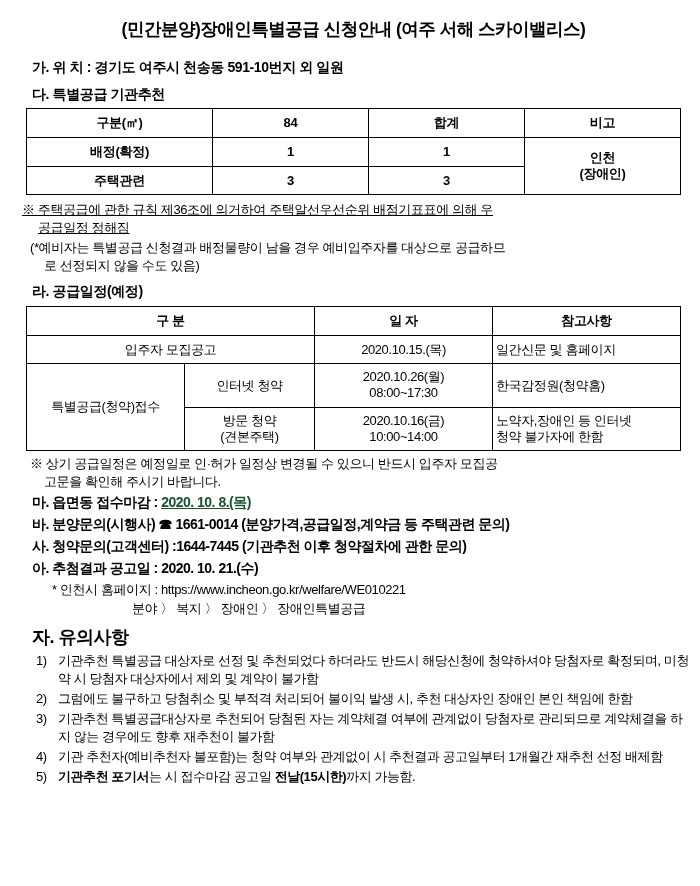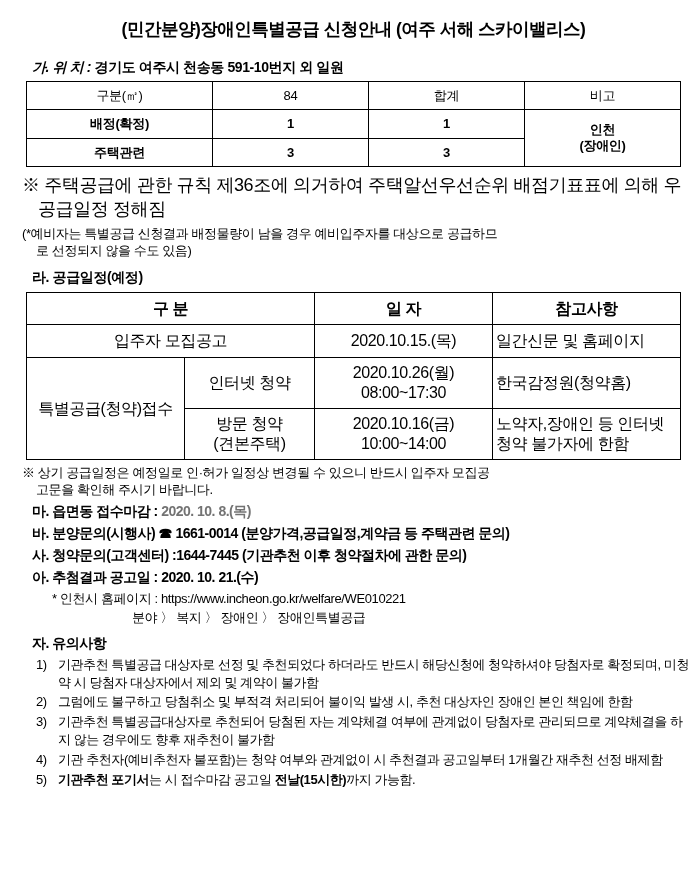--- a/index.html
+++ b/index.html
@@ -30,21 +30,20 @@
   .row-line {
     display: block;
     font-size: 14px;
     font-weight: bold;
     letter-spacing: -0.4px;
     margin: 0 0 4px 0;
     padding-left: 18px;
   }
   .row-line .lbl {
     font-weight: bold;
-    font-style: italic;
   }
   .row-line .val {
     font-weight: bold;
   }
   .sub-head {
     font-size: 14px;
     font-weight: bold;
     padding-left: 18px;
     margin: 8px 0 5px 0;
     letter-spacing: -0.4px;
@@ -58,66 +57,68 @@
   table.grid td, table.grid th {
     border: 1px solid #000000;
     text-align: center;
     vertical-align: middle;
     font-size: 13px;
     padding: 5px 2px;
     letter-spacing: -0.3px;
     font-weight: bold;
   }
   table.grid th {
-    font-weight: normal;
+    font-weight: bold;
   }
   .note {
-    font-size: 18px;
+    font-size: 13px;
     letter-spacing: -0.4px;
     margin: 4px 0 2px 0;
     padding-left: 8px;
     text-indent: 0;
+    text-decoration: underline;
   }
   .note .ind {
     display: block;
     padding-left: 16px;
   }
   .note2 {
     font-size: 13px;
     letter-spacing: -0.4px;
-    margin: 3px 0 2px 0;
+    margin: 3px 0 2px 8px;
     padding-left: 8px;
   }
   .note2 .ind {
     display: block;
     padding-left: 14px;
   }
   table.sched {
     border-collapse: collapse;
     width: 654px;
     margin: 4px auto 4px auto;
     table-layout: fixed;
   }
   table.sched td, table.sched th {
     border: 1px solid #000000;
-    font-size: 16px;
+    font-size: 13px;
     padding: 5px 3px;
     letter-spacing: -0.4px;
     vertical-align: middle;
     font-weight: normal;
   }
   table.sched th {
     text-align: center;
     font-weight: bold;
   }
   td.ctr { text-align: center; }
   td.lft { text-align: left; padding-left: 5px; }
   .two-line { line-height: 1.25; margin-top: 44px; }
   .blue {
-    color: #737373;
+    color: #14532d;
+    text-decoration: underline;
   }
   .bold { font-weight: bold; }
   .item-line {
     font-size: 14px;
     font-weight: bold;
     letter-spacing: -0.5px;
     padding-left: 18px;
     margin: 3px 0;
   }
   .sub-indent {
@@ -126,21 +127,21 @@
     padding-left: 38px;
     margin: 2px 0;
   }
   .sub-indent2 {
     font-size: 13px;
     letter-spacing: -0.4px;
     padding-left: 118px;
     margin: 1px 0 4px 0;
   }
   .notice-head {
-    font-size: 14px;
+    font-size: 18px;
     font-weight: bold;
     letter-spacing: -0.5px;
     padding-left: 18px;
     margin: 7px 0 3px 0;
   }
   ol.notices {
     list-style: none;
     margin: 0;
     padding: 0 0 0 22px;
   }
@@ -170,20 +171,21 @@
 <div class="page">
 
   <div class="doc-title">(민간분양)장애인특별공급 신청안내 (여주 서해 스카이밸리스)</div>
 
   <div class="row-line">
     <span class="lbl">가. 위    치 :</span>
     <span class="val">경기도 여주시 천송동 591-10번지 외 일원</span>
   </div>
 
 
+  <div class="sub-head">다.  특별공급 기관추천</div>
 
   <table class="grid">
     <colgroup>
       <col style="width:186px">
       <col style="width:156px">
       <col style="width:156px">
       <col style="width:156px">
     </colgroup>
     <tbody>
         <tr>

